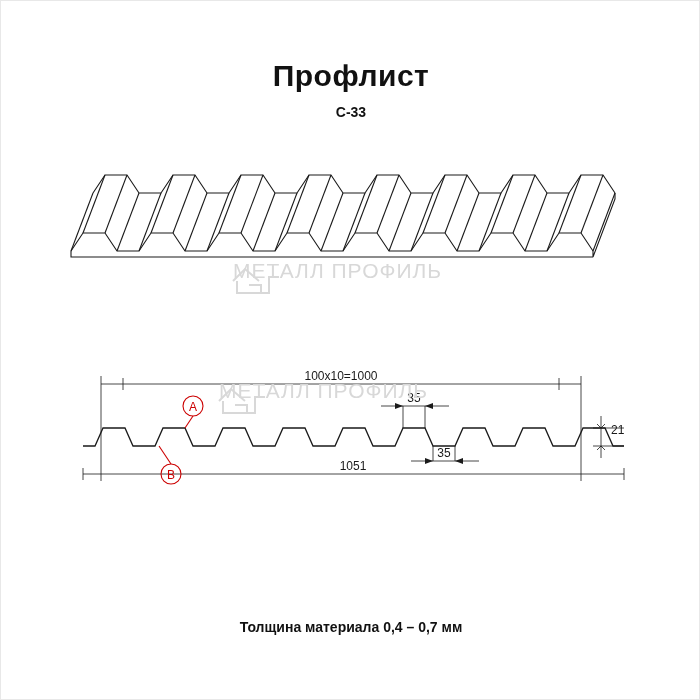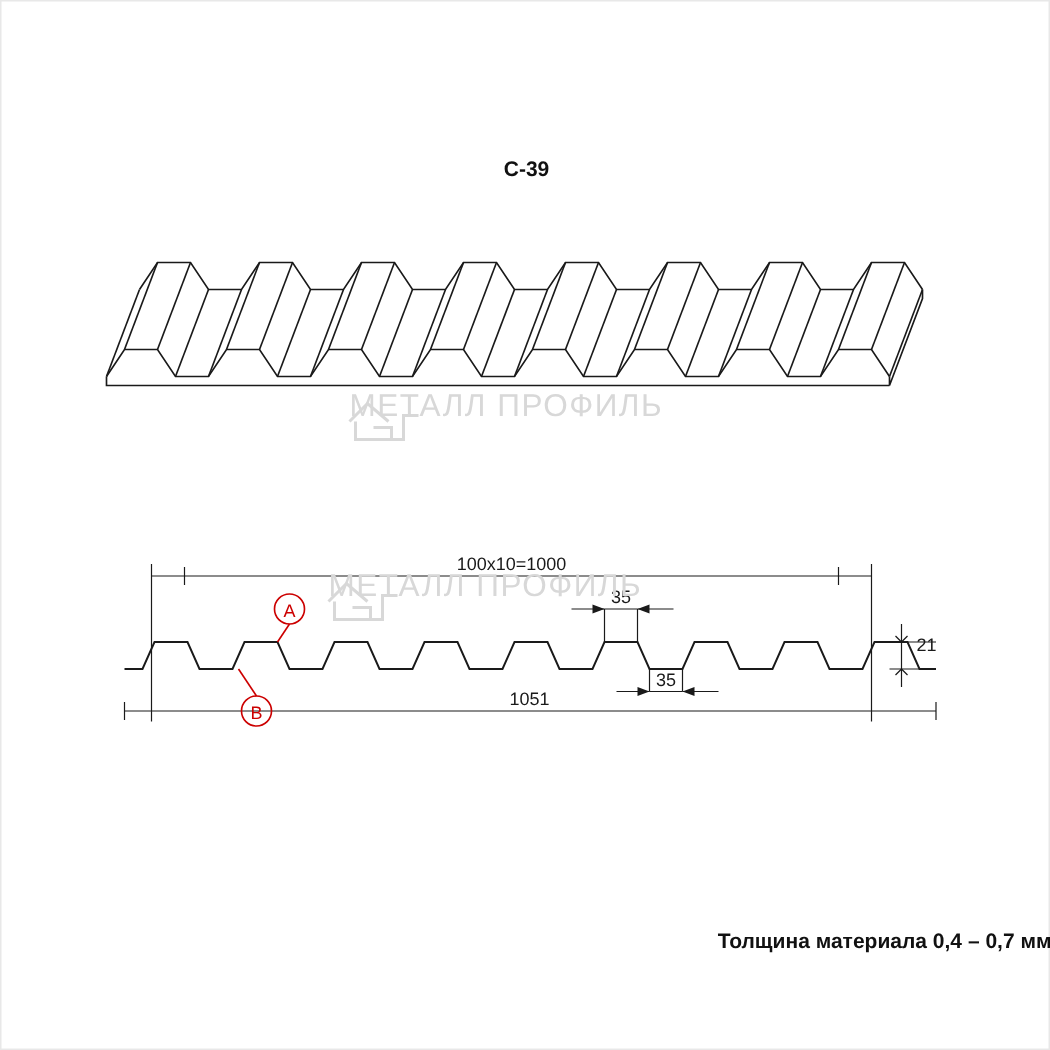--- a/index.html
+++ b/index.html
@@ -55,21 +55,21 @@
     top: 355px;
     left: 80px;
     width: 545px;
     height: 150px;
   }
   .footer {
     position: absolute;
     top: 618px;
     left: 0;
     width: 700px;
-    text-align: right;
+    text-align: center;
     font-size: 14px;
     font-weight: bold;
     color: #111111;
   }
   .wm {
     position: absolute;
     pointer-events: none;
     user-select: none;
     color: #d8d8d8;
     font-size: 21px;
@@ -87,21 +87,22 @@
   .wm-ico-1 { top: 262px; left: 228px; }
   .wm-ico-2 { top: 382px; left: 214px; }
   svg { display: block; overflow: visible; }
   text { font-family: "Liberation Sans", sans-serif; }
 </style>
 </head>
 <body>
 
 <div class="page">
 
-  <div class="subtitle">С-39</div>
+  <div class="title">Профлист</div>
+  <div class="subtitle">С-33</div>
 
   <div class="iso-wrap">
     <svg width="560" height="140" viewBox="0 0 560 140">
       <g fill="none" stroke="#1a1a1a" stroke-width="1.1" stroke-linejoin="miter">
 
         <path d="M22,42 L34,24 L56,24 L68,42 L90,42 L102,24 L124,24 L136,42 L158,42 L170,24 L192,24 L204,42 L226,42 L238,24 L260,24 L272,42 L294,42 L306,24 L328,24 L340,42 L362,42 L374,24 L396,24 L408,42 L430,42 L442,24 L464,24 L476,42 L498,42 L510,24 L532,24 L544,42"></path>
 
         <path d="M0,100 L12,82 L34,82 L46,100 L68,100 L80,82 L102,82 L114,100 L136,100 L148,82 L170,82 L182,100 L204,100 L216,82 L238,82 L250,100 L272,100 L284,82 L306,82 L318,100 L340,100 L352,82 L374,82 L386,100 L408,100 L420,82 L442,82 L454,100 L476,100 L488,82 L510,82 L522,100"></path>
 
         <path d="M22,42 L0,100"></path>

